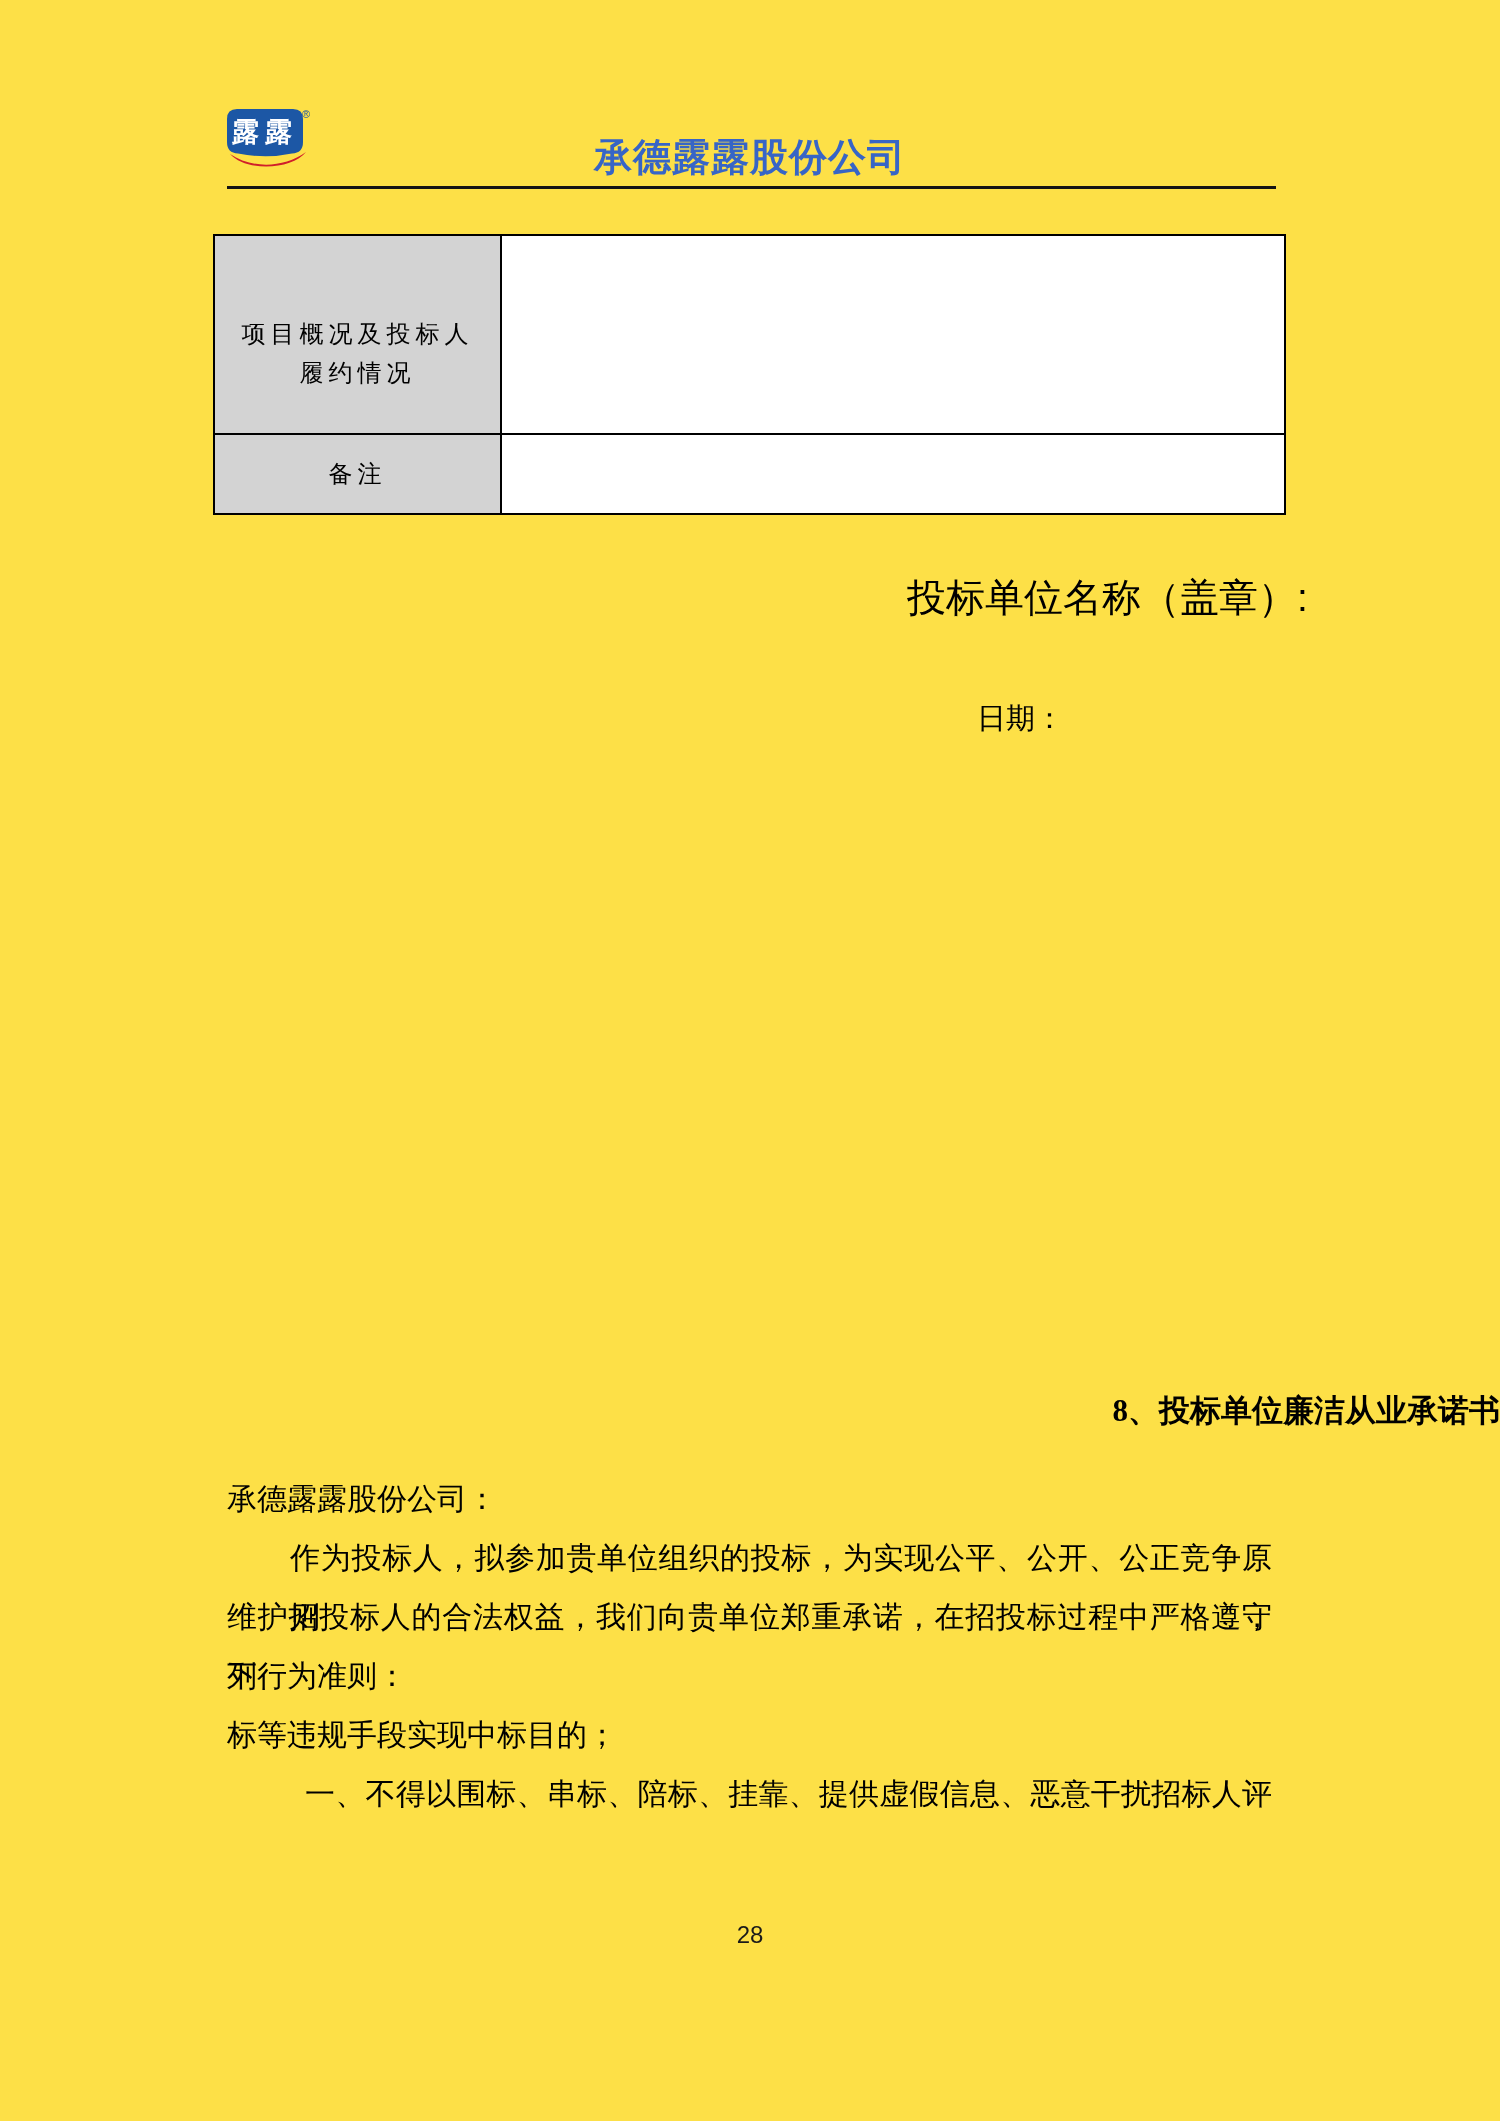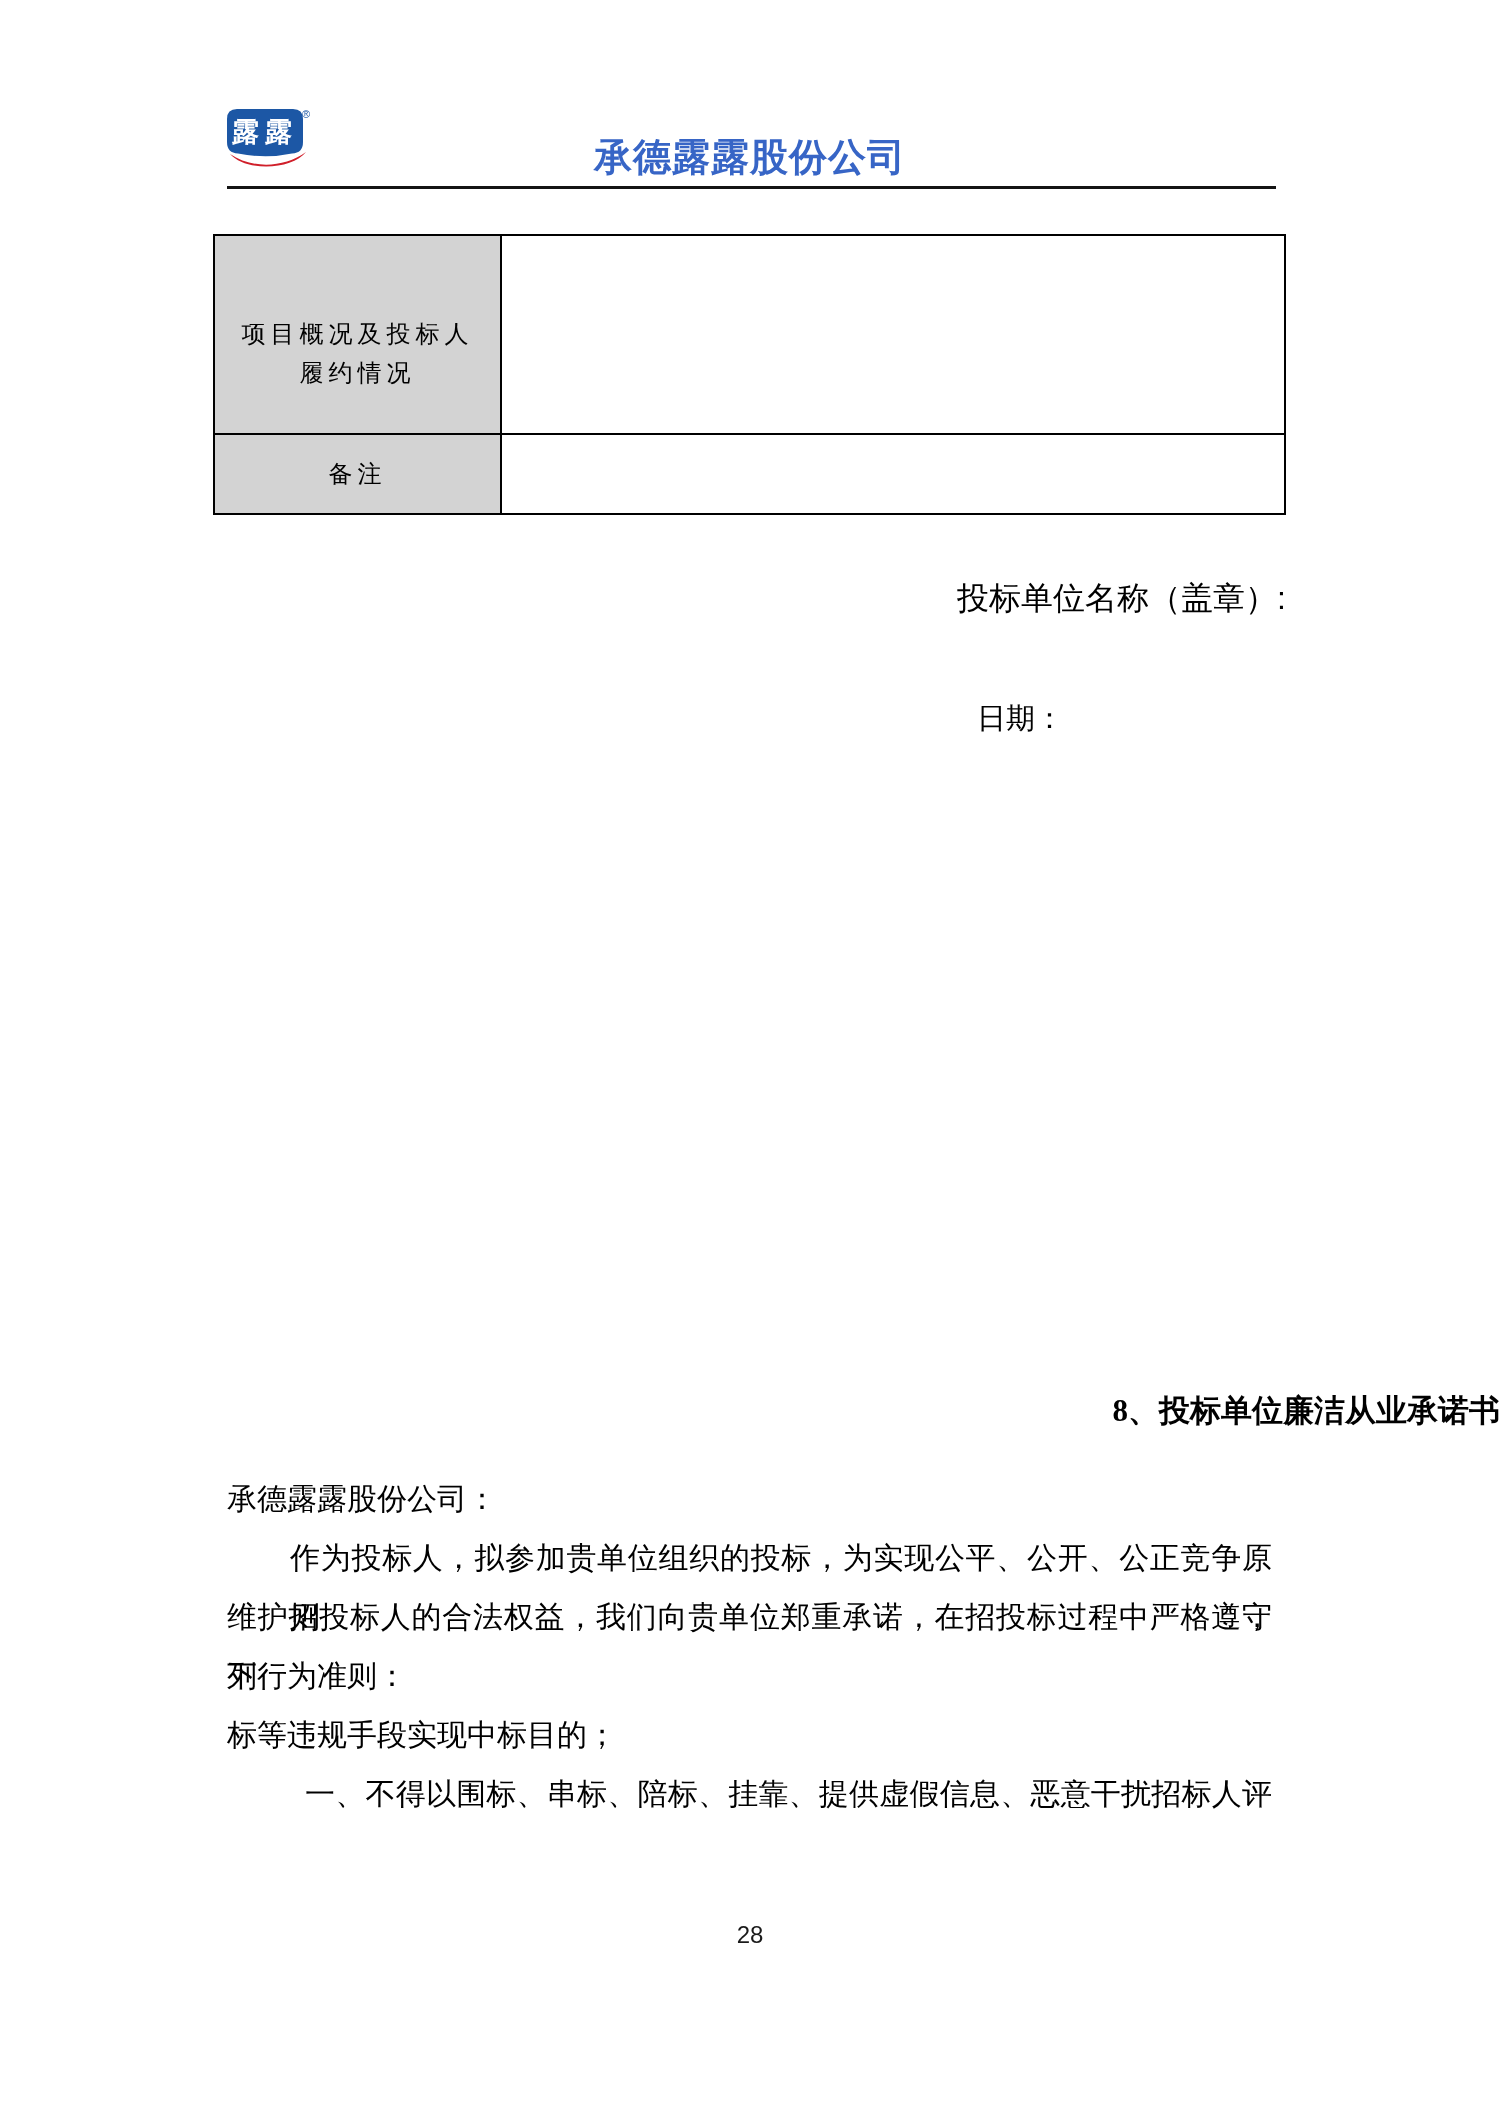--- a/index.html
+++ b/index.html
@@ -1,19 +1,19 @@
 <!DOCTYPE html>
 <html><head>
 <meta charset="utf-8">
 <style>
   html,body{margin:0;padding:0;background:#888;}
   .page{
     position:relative;
     width:1500px;height:2121px;
-    background:#ffffff;
+    background:#fde047;
     margin:0 auto;
     font-family:"Liberation Serif","DejaVu Serif",serif;
     color:#000;
     overflow:hidden;
   }
   
   .logo{position:absolute;left:226px;top:108px;width:86px;height:66px;}
   .company-title{
     position:absolute;left:0;top:134px;width:1500px;height:46px;
     line-height:46px;text-align:center;
@@ -41,23 +41,23 @@
     font-size:24px;letter-spacing:5px;line-height:39px;
     text-align:center;
   }
   .cell.r1{border-bottom:2px solid #000;}
   .cell.c1{border-right:2px solid #000;}
   .cell.label.r1{padding-top:38px;}
   .cell.label .wrapbox{display:inline-block;width:242px;text-align:center;}
   .cell.value{background:#fff;}
   
   .sig-name{
-    position:absolute;left:957px;top:581px;height:34px;line-height:34px;
+    position:absolute;left:907px;top:581px;height:34px;line-height:34px;
     font-family:"Liberation Sans","DejaVu Sans",sans-serif;
-    font-size:32px;color:#000;
+    font-size:39px;color:#000;
   }
   .sig-date{
     position:absolute;left:977px;top:701px;height:34px;line-height:34px;
     font-family:Liberation Serif, serif;
     font-size:29px;color:#000;
   }
   
   .section-heading{
     position:absolute;left:0;top:1389px;width:1500px;height:44px;line-height:44px;
     text-align:right;font-size:31px;font-weight:bold;

